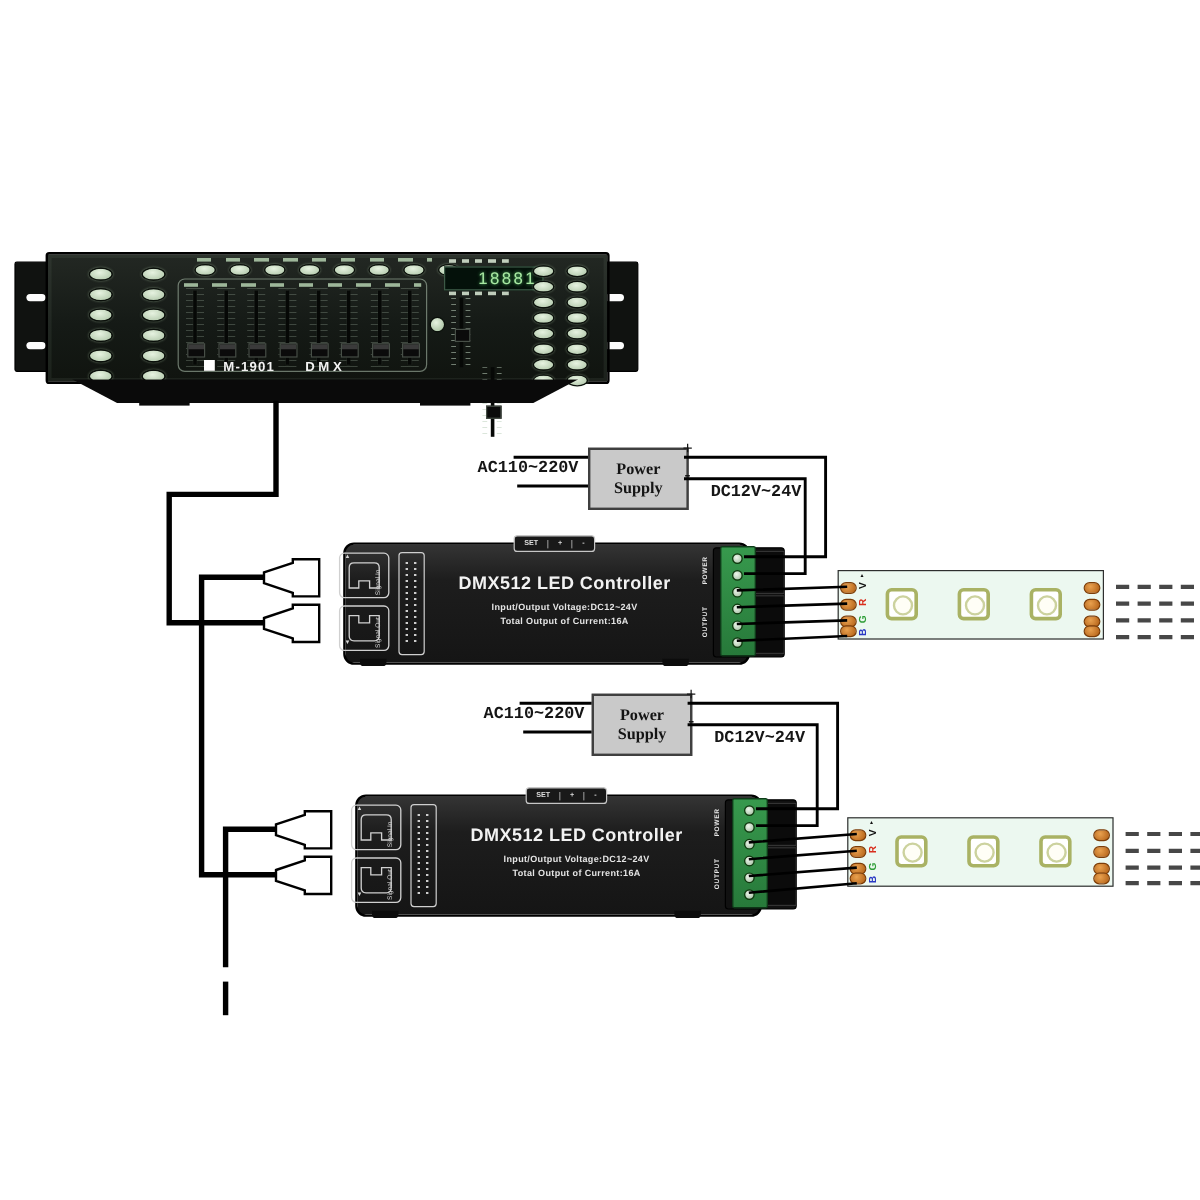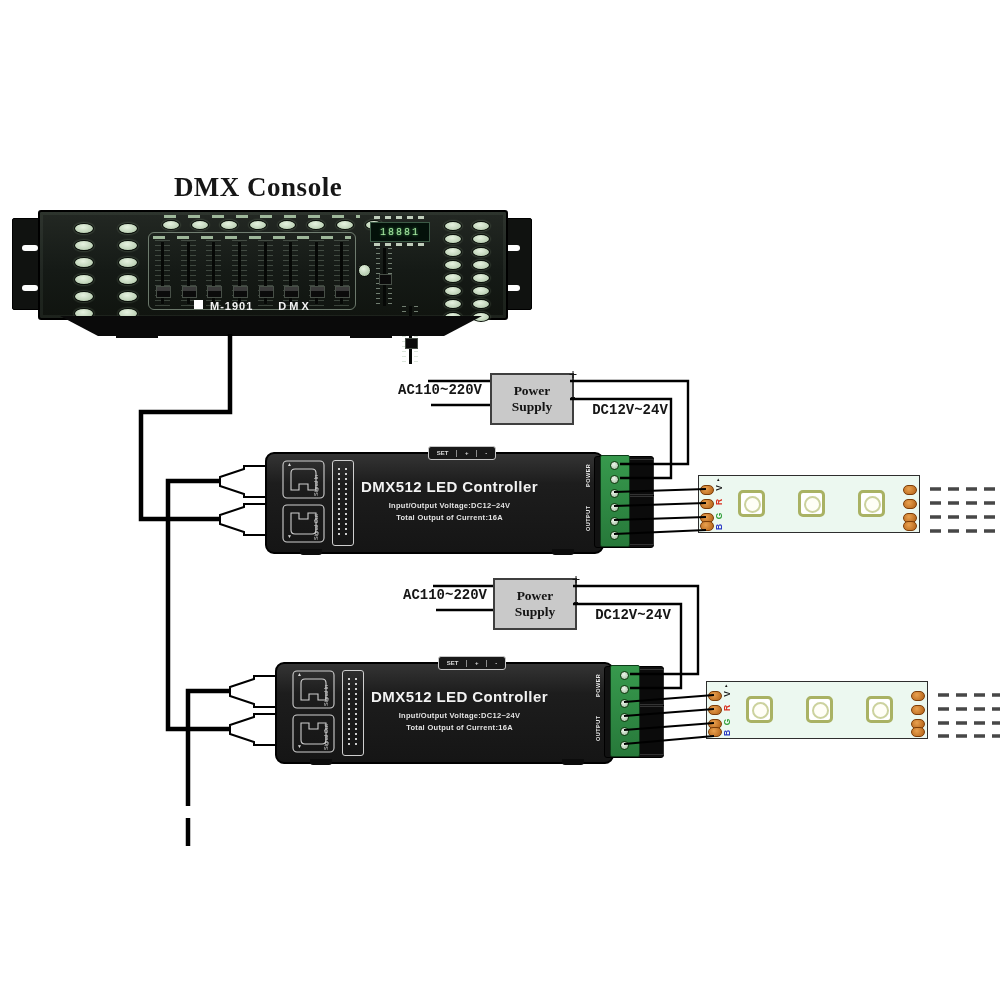--- a/index.html
+++ b/index.html
@@ -30,40 +30,40 @@
   .menustrip{height:3px;background:repeating-linear-gradient(to right,rgba(190,220,185,.8) 0 12px,transparent 12px 24px);}
   .faders{display:flex;}
   .fader{position:relative;width:25.6px;height:66px;
          background:repeating-linear-gradient(to bottom,rgba(170,190,170,.28) 0 1px,transparent 1px 5px);
          background-size:15px 100%;background-repeat:no-repeat;background-position:center;}
   .rail{position:absolute;left:50%;top:2px;bottom:2px;width:3px;margin-left:-1.5px;background:#060806;
         box-shadow:0 0 1px #3a423a;}
   .fk{position:absolute;left:50%;width:13px;height:10px;margin-left:-6.5px;top:46px;background:#0b0b0b;
       border:1px solid #474f47;box-shadow:inset 0 4px 0 rgba(200,200,200,.25);}
   .display{background:#04110a;border:1px solid #3c5a46;color:#a8e8a2;
-           font-family:Liberation Mono, monospace;font-size:10px;letter-spacing:2px;
-           display:flex;align-items:center;justify-content:center;text-shadow:0 0 3px #57c86b;}
+           font-family:Liberation Sans, sans-serif;font-size:14px;letter-spacing:2px;
+           display:flex;align-items:center;justify-content:center;text-shadow:0 0 3px #57c86b;padding-left:23px;}
   .tinytxt{height:3px;background:repeating-linear-gradient(to right,rgba(220,235,215,.85) 0 6px,transparent 6px 11px);}
   .mfader{position:relative;width:16px;height:58px;
      background:
        repeating-linear-gradient(to bottom,rgba(190,210,190,.55) 0 1px,transparent 1px 5px) left/4px 100% no-repeat,
        repeating-linear-gradient(to bottom,rgba(190,210,190,.55) 0 1px,transparent 1px 5px) right/4px 100% no-repeat;}
   .mrail{position:absolute;left:50%;top:0;bottom:0;width:3px;margin-left:-1.5px;background:#060806;}
   .mfk{position:absolute;left:50%;width:11px;height:9px;margin-left:-5.5px;background:#0b0b0b;border:1px solid #474f47;}
   .midknob{width:11px;height:11px;border-radius:50%;background:radial-gradient(circle at 40% 35%,#e6f2e0,#9db896);border:1px solid #0a0f0a;}
-  .brandrow{display:flex;align-items:flex-start;gap:7px;color:#f2f2f2;font-weight:bold;font-size:11px;letter-spacing:1px;margin-left:24px;}
+  .brandrow{display:flex;align-items:flex-start;gap:7px;color:#f2f2f2;font-weight:bold;font-size:11px;letter-spacing:1px;}
   .logobox{width:9px;height:9px;background:#fff;}
   .brand-dmx{letter-spacing:3px;}
   
   .psu{width:80px;height:48px;background:#c9c9c9;border:2px solid #3f3f3f;
        display:flex;flex-direction:column;align-items:center;justify-content:center;
        font-family:"Liberation Serif","DejaVu Serif",serif;font-weight:bold;font-size:13.5px;color:#141414;line-height:1.15;}
   
   .ctrl{width:335px;height:98px;background:linear-gradient(180deg,#343434 0%,#1d1d1d 30%,#151515 100%);
-        border:2px solid #000;border-radius:9px;}
+        border:2px solid #000;border-radius:9px;margin-left:21px;}
   .ctrltext{position:absolute;left:70px;right:40px;top:24px;text-align:center;color:#f2f2f2;}
   .ctrltitle{font-size:15px;font-weight:bold;letter-spacing:.4px;white-space:nowrap;}
   .ctrlspec{font-size:7.5px;font-weight:bold;margin-top:6px;letter-spacing:.3px;color:#e4e4e4;white-space:nowrap;}
   .settab{width:66px;height:12px;background:#191919;border:1px solid #c6c6c6;border-radius:3px;
           display:flex;align-items:center;justify-content:space-evenly;color:#ddd;font-size:6px;font-weight:bold;z-index:6;}
   .settab i{width:1px;height:7px;background:#8a8a8a;}
   .endcap{background:#111;border:1px solid #000;border-radius:3px;z-index:3;}
   .term{background:linear-gradient(180deg,#37994d,#27793a);border:1px solid #0d3b18;border-radius:2px;z-index:4;}
   .screw{position:absolute;left:9px;width:9px;height:9px;border-radius:50%;
          background:radial-gradient(circle at 40% 35%,#eef6ec,#9cb89a);border:1px solid #10380f;box-sizing:border-box;}
@@ -87,21 +87,20 @@
   .chip{position:absolute;width:27px;height:27px;background:#fff;border:3px solid #a9b264;border-radius:5px;box-sizing:border-box;}
   .chip::after{content:"";position:absolute;left:50%;top:50%;width:13px;height:13px;margin:-7.5px 0 0 -7.5px;
                border-radius:50%;background:#fffef6;border:2.5px solid #ccd29e;}
   svg.overlay{position:absolute;left:0;top:0;z-index:10;pointer-events:none;}
 </style>
 </head>
 <body>
 
 <div id="stage">
 
-  <div class="abs serifbold title" style="left:148px;top:172px;width:220px;">DMX Console</div>
 
   <div class="abs" style="left:12px;top:210px;width:518px;height:126px;">
     <div class="abs ear" style="left:0;top:8px;width:36px;height:90px;">
       <i class="earhole" style="top:26px;"></i>
       <i class="earhole" style="top:66px;"></i>
     </div>
     <div class="abs ear" style="left:482px;top:8px;width:36px;height:90px;">
       <i class="earhole" style="top:26px;"></i>
       <i class="earhole" style="top:66px;"></i>
     </div>

